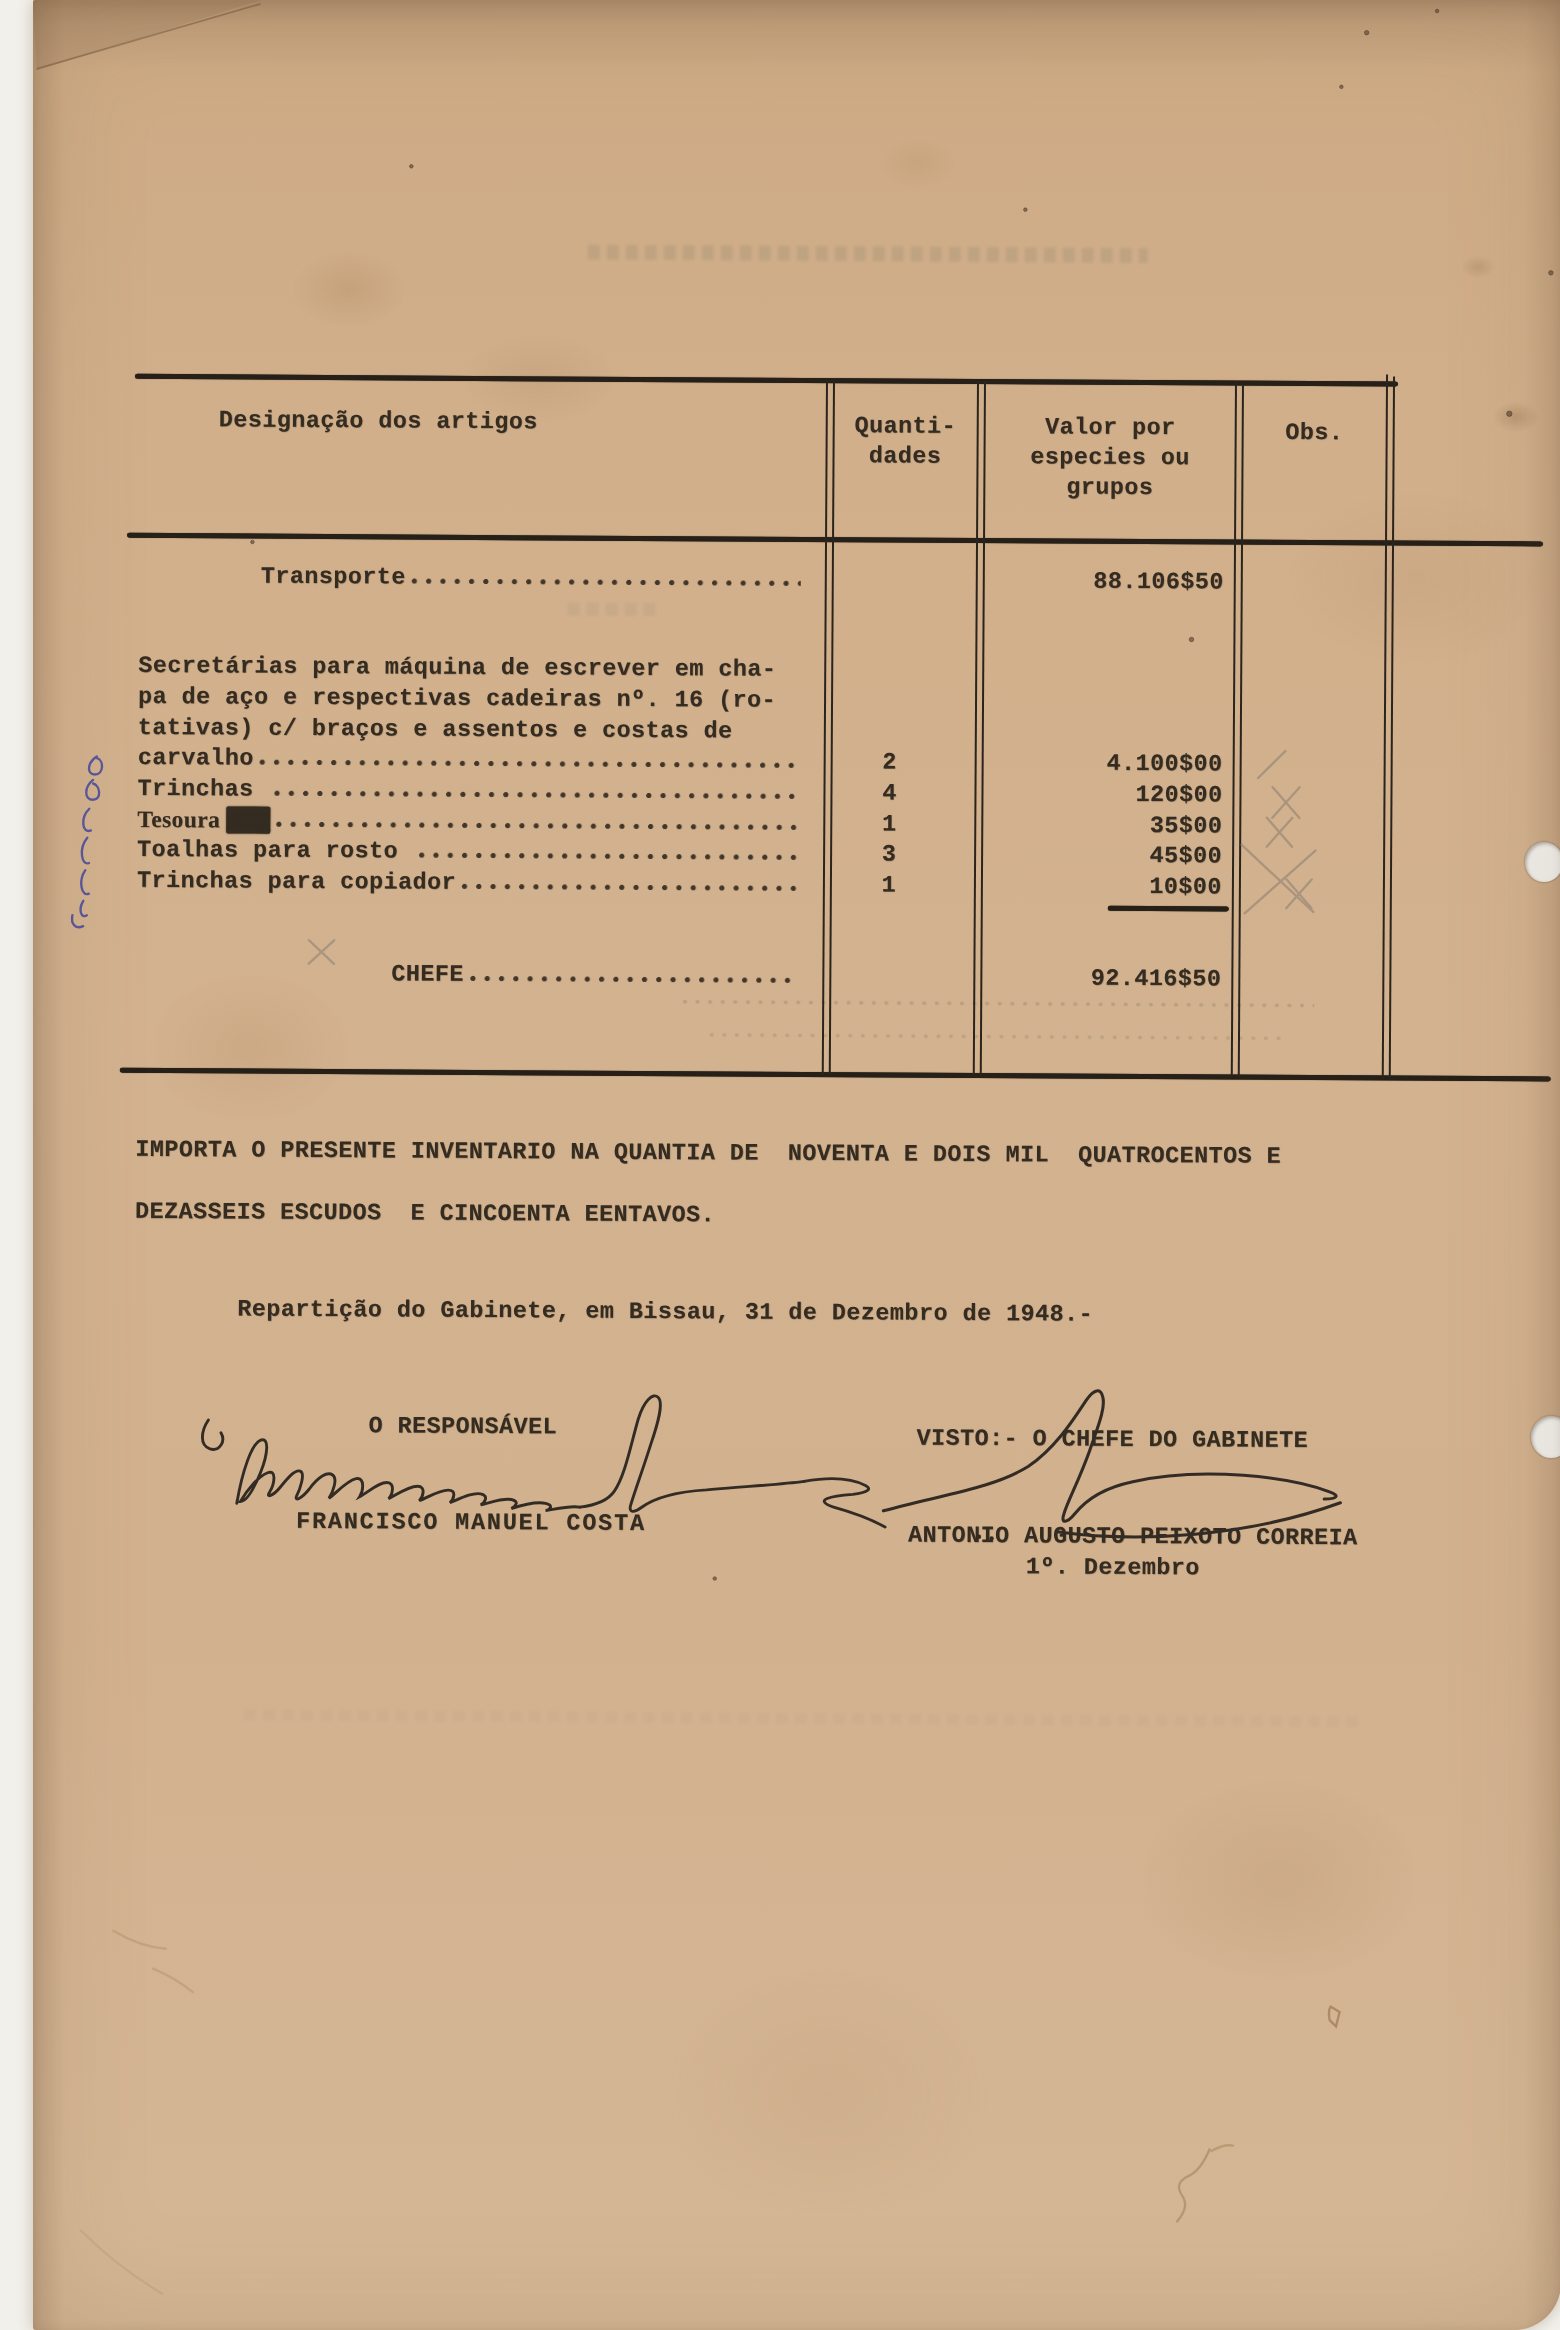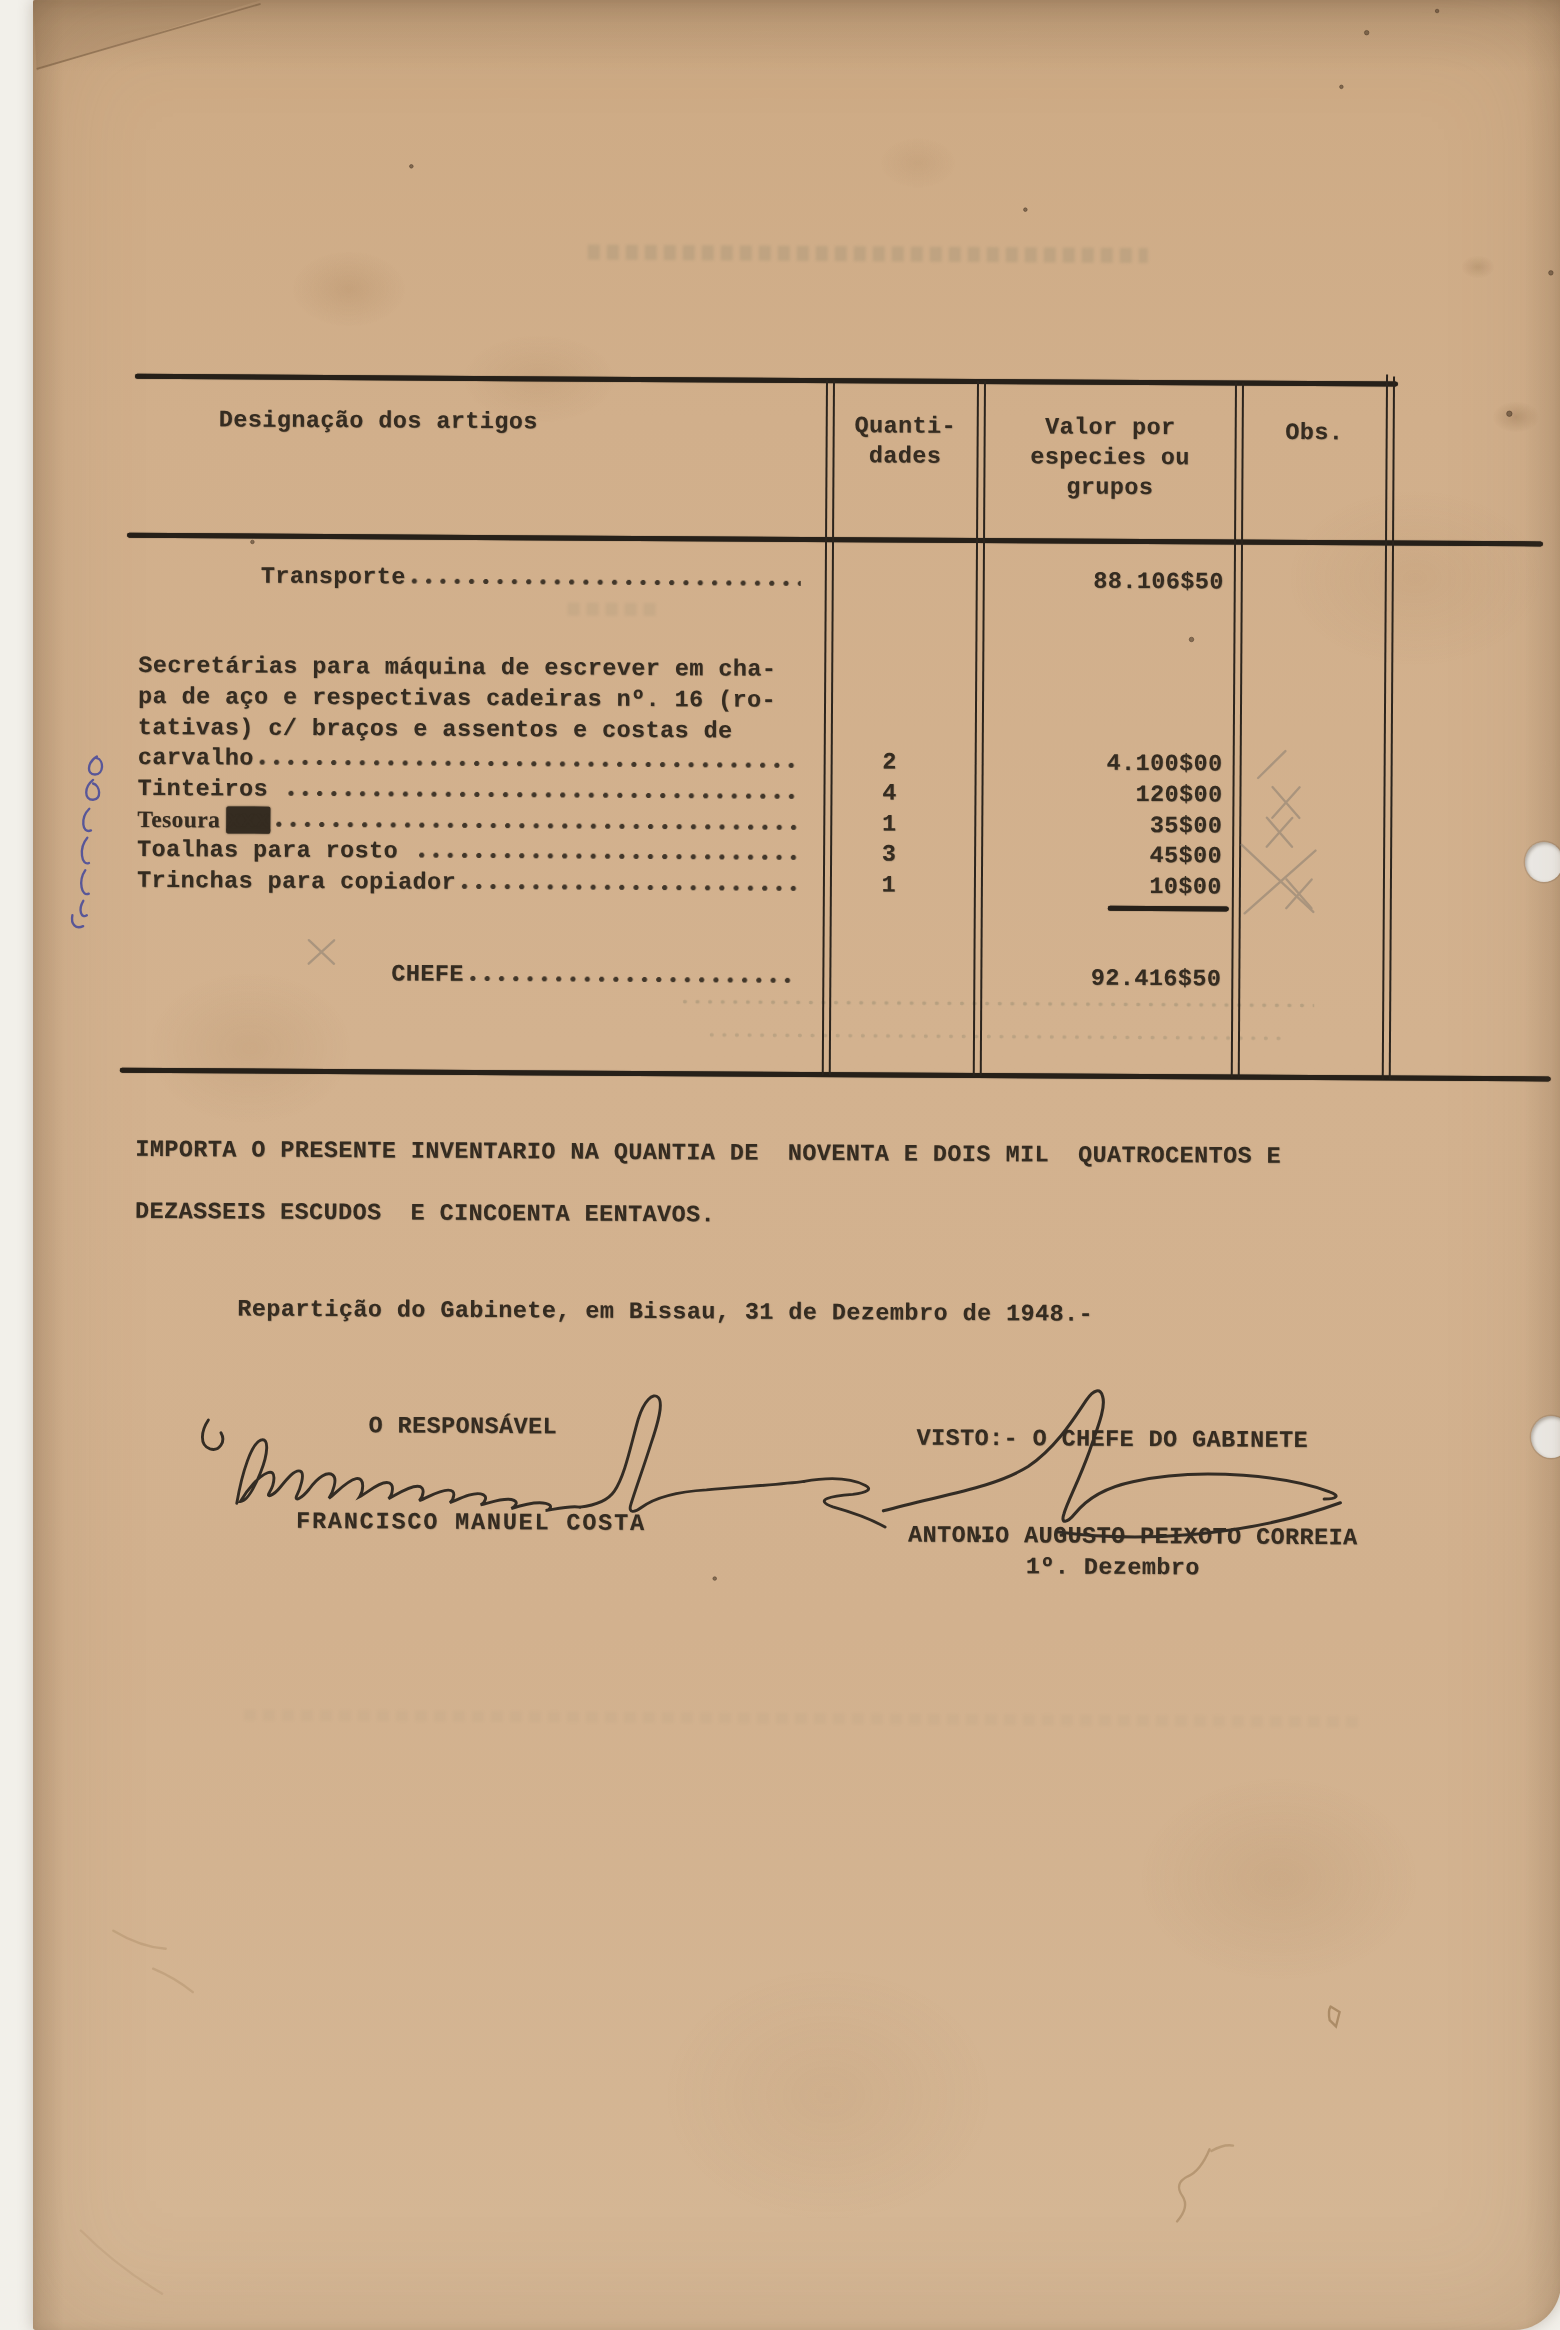--- a/index.html
+++ b/index.html
@@ -120,21 +120,21 @@
       <div class="t" style="left:107px;top:714px;">tativas) c/ braços e assentos e costas de</div>
 
       <div class="row" style="left:107px;top:744px;width:663px;">
         <span class="t" style="position:static;">carvalho</span>
         <span class="leader"></span>
       </div>
       <div class="t ctr" style="left:841px;width:36px;top:744px;">2</div>
       <div class="t rt" style="left:993px;width:199px;top:744px;">4.100$00</div>
 
       <div class="row" style="left:107px;top:775px;width:663px;">
-        <span class="t" style="position:static;">Tinteiros </span>
+        <span class="t" style="position:static;">Trinchas </span>
         <span class="leader"></span>
       </div>
       <div class="t ctr" style="left:841px;width:36px;top:775px;">4</div>
       <div class="t rt" style="left:993px;width:199px;top:775px;">120$00</div>
 
       <div class="row" style="left:107px;top:806px;width:663px;">
         <span class="t" style="position:static;font-family:Liberation Serif, serif;">Tesoura </span>
         <span class="t blot" style="position:static;text-decoration:underline;">xxx</span>
         <span class="leader"></span>
       </div>

